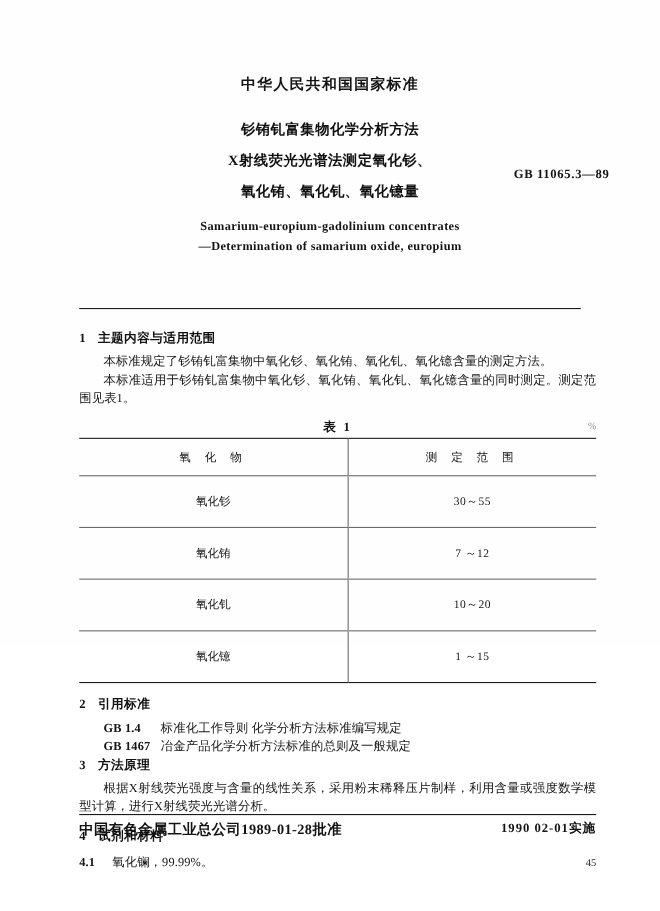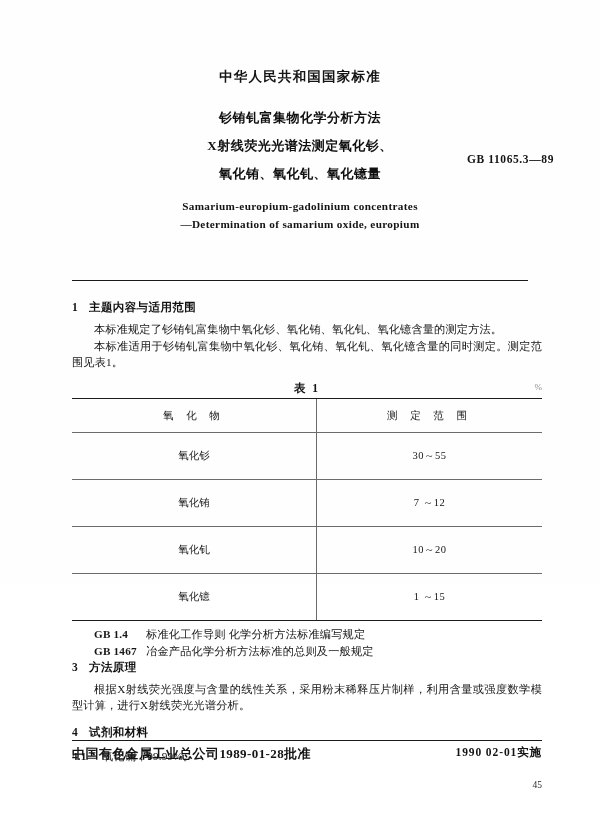--- a/index.html
+++ b/index.html
@@ -271,20 +271,23 @@
             <td class="col-sep num-cell">10～20</td>
           </tr>
           <tr>
             <td>氧化镱</td>
             <td class="col-sep num-cell">1 ～15</td>
           </tr>
         </tbody>
       </table>
     </div>
 
+    <div class="sec-head" style="margin-top:12px">
+      <span class="num">2</span><span>引用标准</span>
+    </div>
     <div class="sub-item" style="margin-top:5px">
       <span class="code">GB 1.4</span><span>标准化工作导则  化学分析方法标准编写规定</span>
     </div>
     <div class="sub-item">
       <span class="code">GB 1467</span><span>冶金产品化学分析方法标准的总则及一般规定</span>
     </div>
 
     <div class="sec-head" style="">
       <span class="num">3</span><span>方法原理</span>
     </div>

